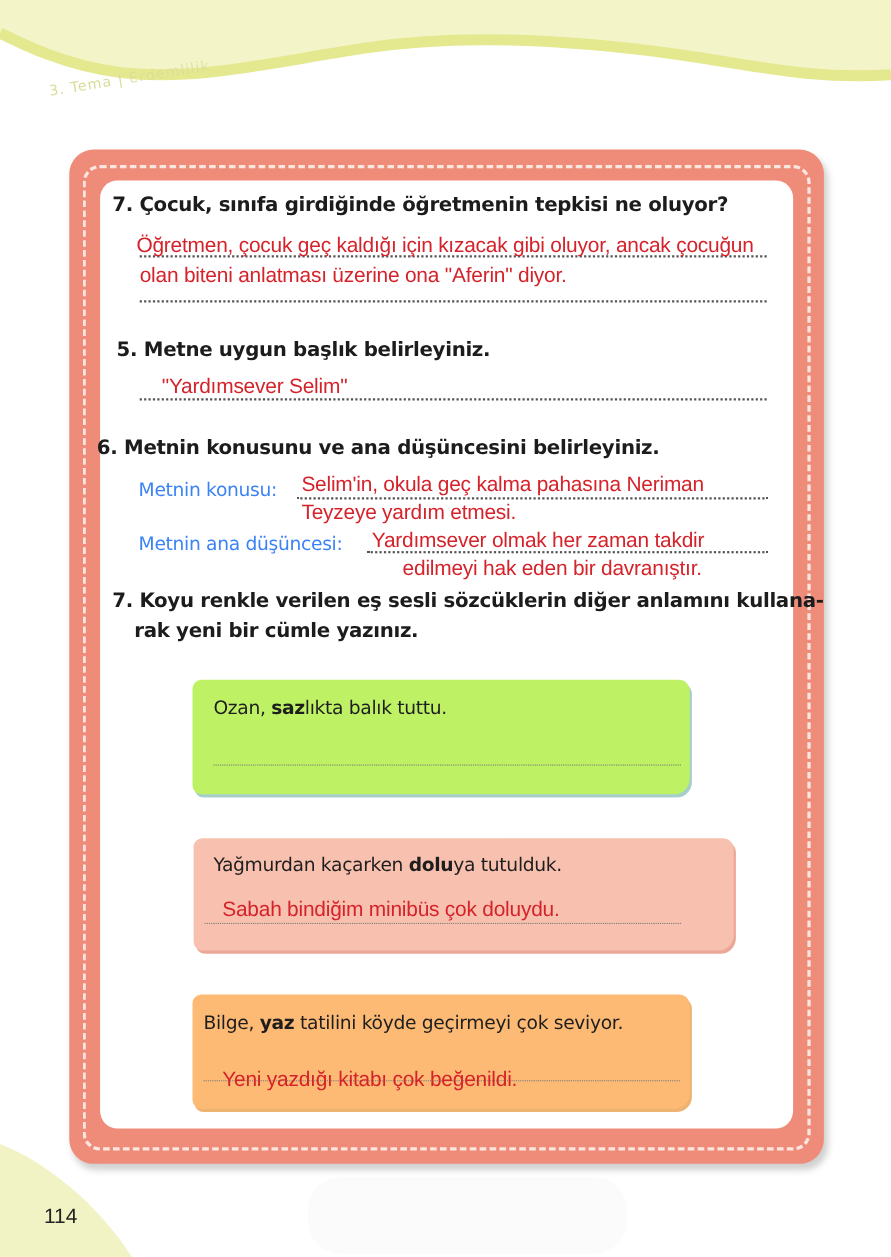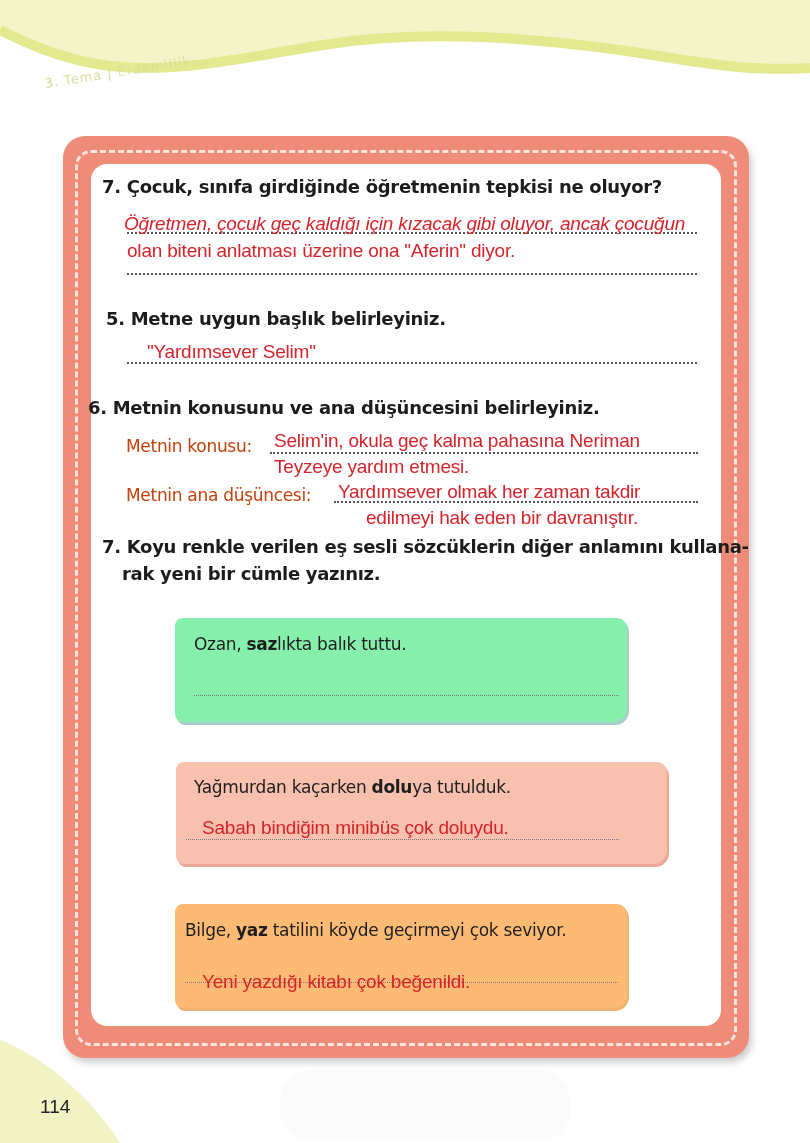--- a/index.html
+++ b/index.html
@@ -28,31 +28,31 @@
       position: absolute; left: 12px; top: 14px; right: 12px; bottom: 12px;
       border: 3px dashed #fbe5df; border-radius: 16px;
     }
     .frame-inner {
       position: absolute; left: 28px; top: 28px; width: 630px; height: 862px;
       background: #ffffff; border-radius: 16px;
     }
 
     .q { position: absolute; font-family: "DejaVu Sans", sans-serif; font-weight: bold; font-size: 18px; color: #1c1c1c; letter-spacing: -0.3px; }
     .ans { position: absolute; font-family: "Liberation Sans", sans-serif; font-size: 19px; color: #d5232b; white-space: nowrap; letter-spacing: -0.2px; }
-    .label { position: absolute; font-family: "DejaVu Sans", sans-serif; font-size: 17px; color: #c2410c; letter-spacing: -0.3px; text-align: right; }
+    .label { position: absolute; font-family: "DejaVu Sans", sans-serif; font-size: 17px; color: #3b82f6; letter-spacing: -0.3px; text-align: right; }
     .dots { position: absolute; height: 0; border-bottom: 2px dotted #555; }
 
     
     .card { position: absolute; border-radius: 8px 10px 14px 8px; }
     .card .sentence { position: absolute; font-family: "DejaVu Sans", sans-serif; font-size: 17px; color: #1e1e1e; white-space: nowrap; letter-spacing: -0.3px; }
     .card .sentence b { font-weight: bold; }
     .card .ans { font-size: 19px; }
     .card .dots { border-bottom: 1.5px dotted #7a7a7a; }
 
-    .card-teal { left: 175px; top: 618px; width: 452px; height: 104px; background: #86efac; box-shadow: 2px 3px 0 #a7cfca; }
+    .card-teal { left: 175px; top: 618px; width: 452px; height: 104px; background: #bef264; box-shadow: 2px 3px 0 #a7cfca; }
     .card-pink { left: 176px; top: 762px; width: 491px; height: 102px; background: #f8c0ae; box-shadow: 2px 3px 0 #eba896; }
     .card-orange { left: 175px; top: 904px; width: 452px; height: 104px; background: #fdba74; box-shadow: 2px 3px 0 #eeb370; }
 
     .page-number { position: absolute; left: 40px; top: 1096px; font-family: "Liberation Sans", sans-serif; font-size: 19px; color: #222; }
 
     .watermark { position: absolute; left: 280px; top: 1070px; width: 290px; height: 70px; background: #f8f9fa; border-radius: 30px; opacity: 0.6; }
   </style>
 </head>
 <body>
 
@@ -70,21 +70,21 @@
 </svg>
 <div class="watermark"></div>
 
 <div class="frame">
   <div class="frame-dash"></div>
   <div class="frame-inner"></div>
 </div>
 
 <div class="q" style="left:102px; top:176px;">7. Çocuk, sınıfa girdiğinde öğretmenin tepkisi ne oluyor?</div>
 <div class="dots" style="left:127px; top:232px; width:570px;"></div>
-<div class="ans" style="left:124px; top:213px; font-size:19px;font-style:italic;">Öğretmen, çocuk geç kaldığı için kızacak gibi oluyor, ancak çocuğun</div>
+<div class="ans" style="left:124px; top:213px; font-size:19px;">Öğretmen, çocuk geç kaldığı için kızacak gibi oluyor, ancak çocuğun</div>
 <div class="ans" style="left:127px; top:240px;">olan biteni anlatması üzerine ona "Aferin" diyor.</div>
 <div class="dots" style="left:127px; top:273px; width:570px;"></div>
 
 <div class="q" style="left:106px; top:308px;">5. Metne uygun başlık belirleyiniz.</div>
 <div class="dots" style="left:127px; top:362px; width:570px;"></div>
 <div class="ans" style="left:147px; top:341px;">"Yardımsever Selim"</div>
 
 <div class="q" style="left:88px; top:397px;">6. Metnin konusunu ve ana düşüncesini belirleyiniz.</div>
 <div class="label" style="left:126px; top:436px;">Metnin konusu:</div>
 <div class="dots" style="left:270px; top:452px; width:428px;"></div>

